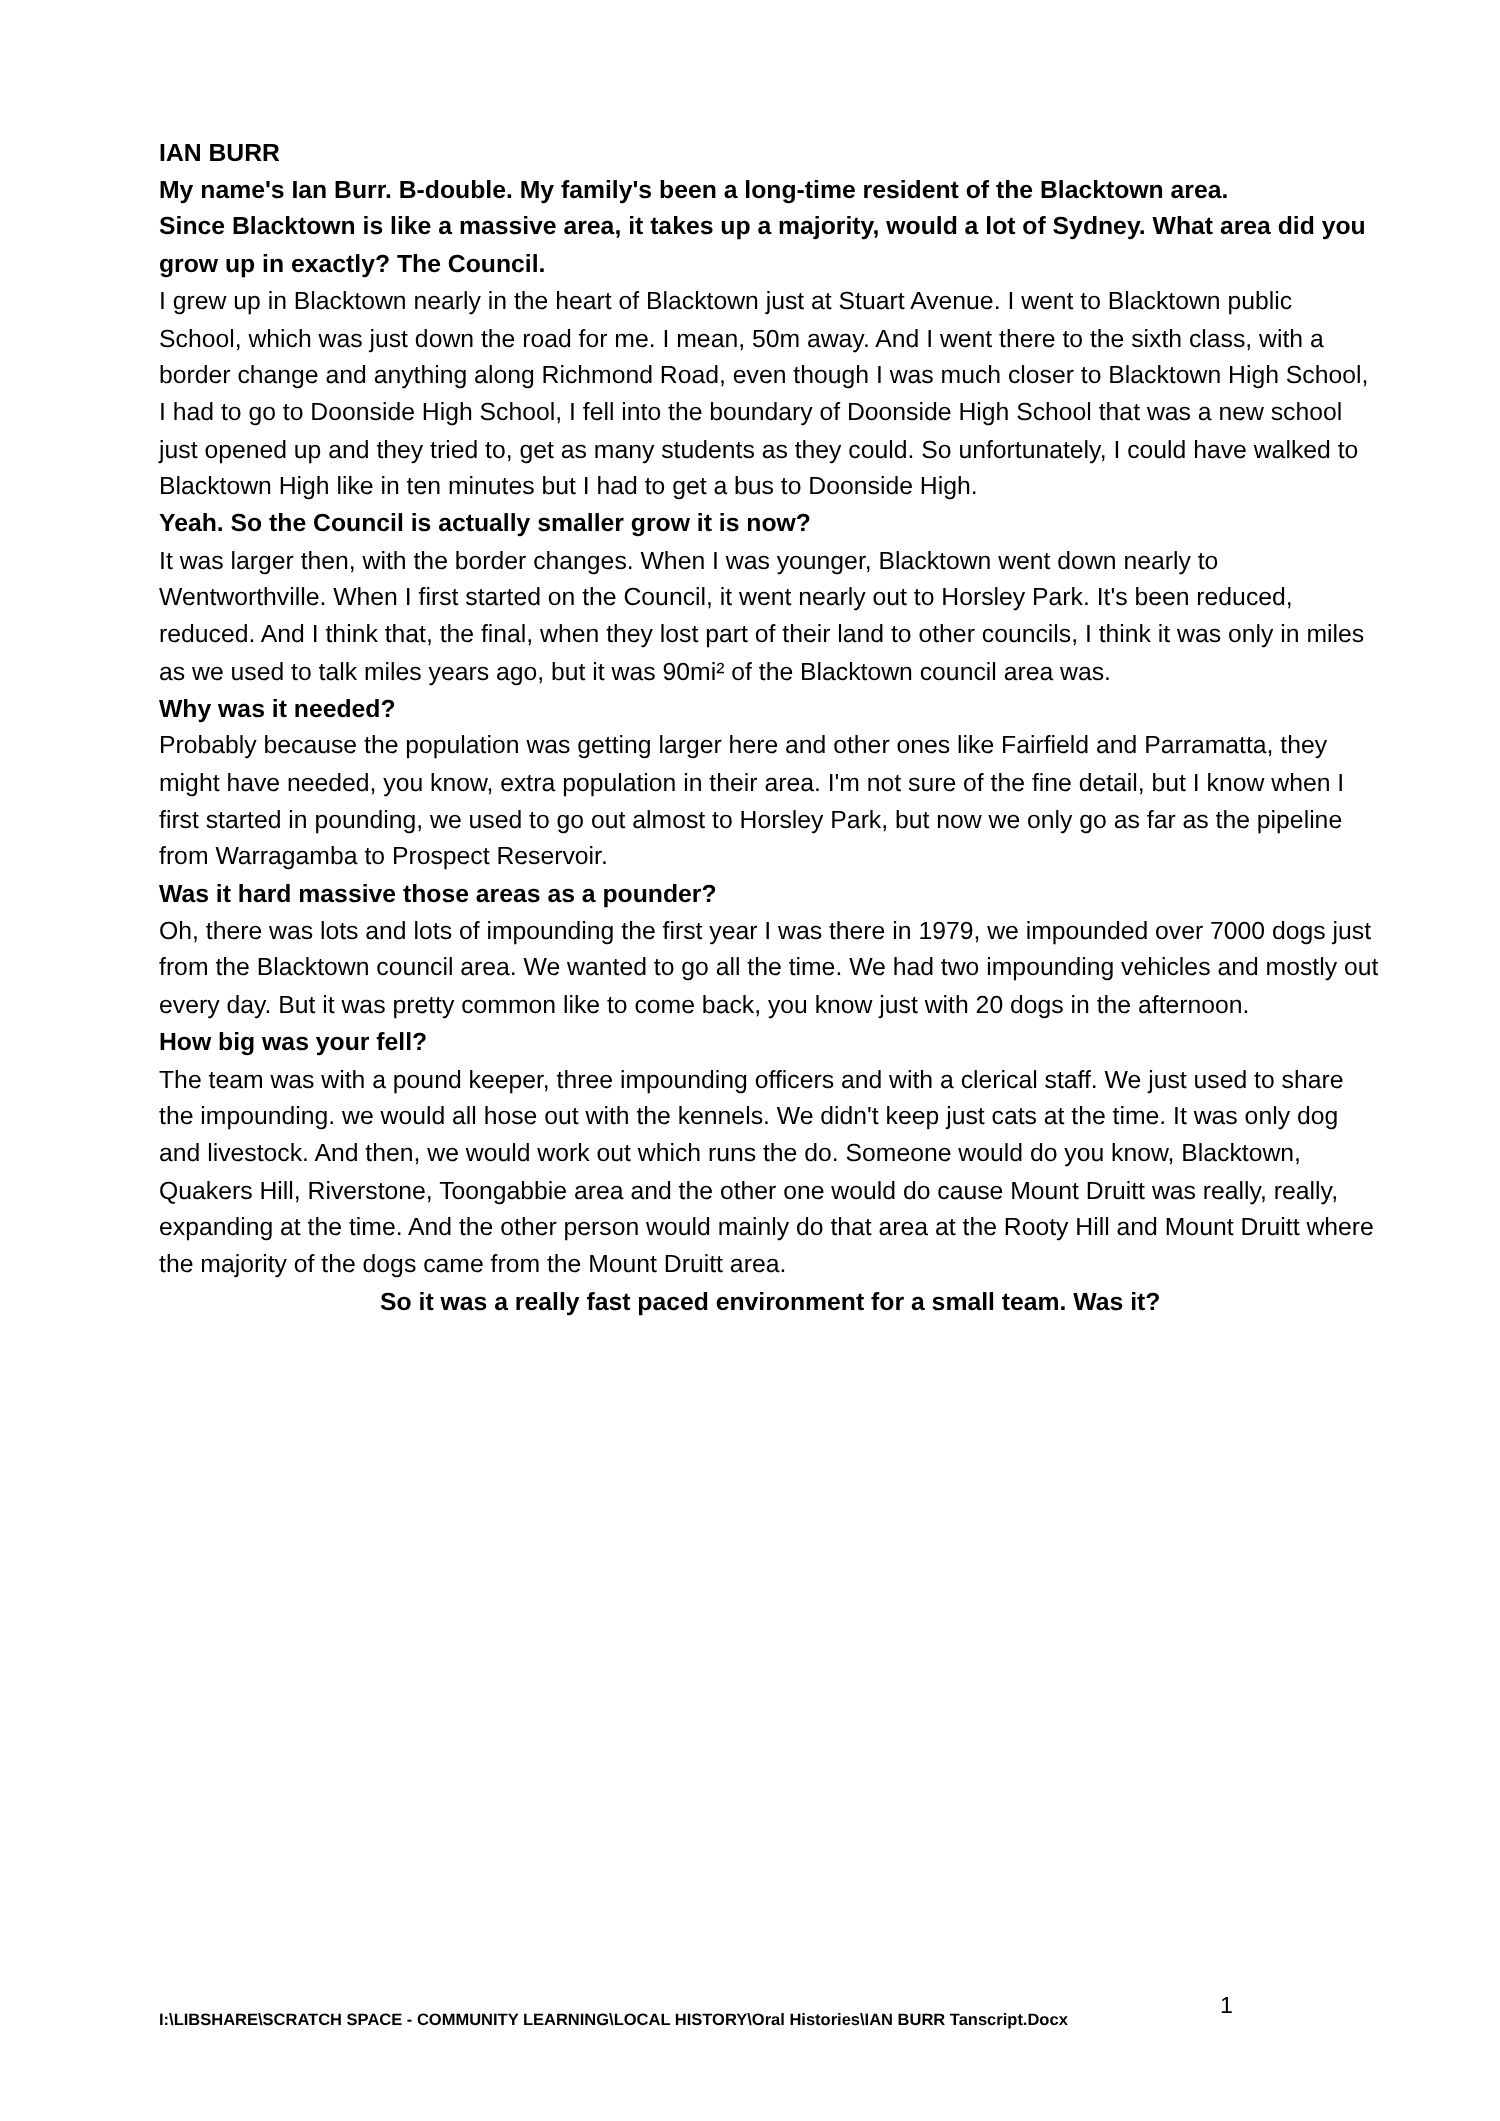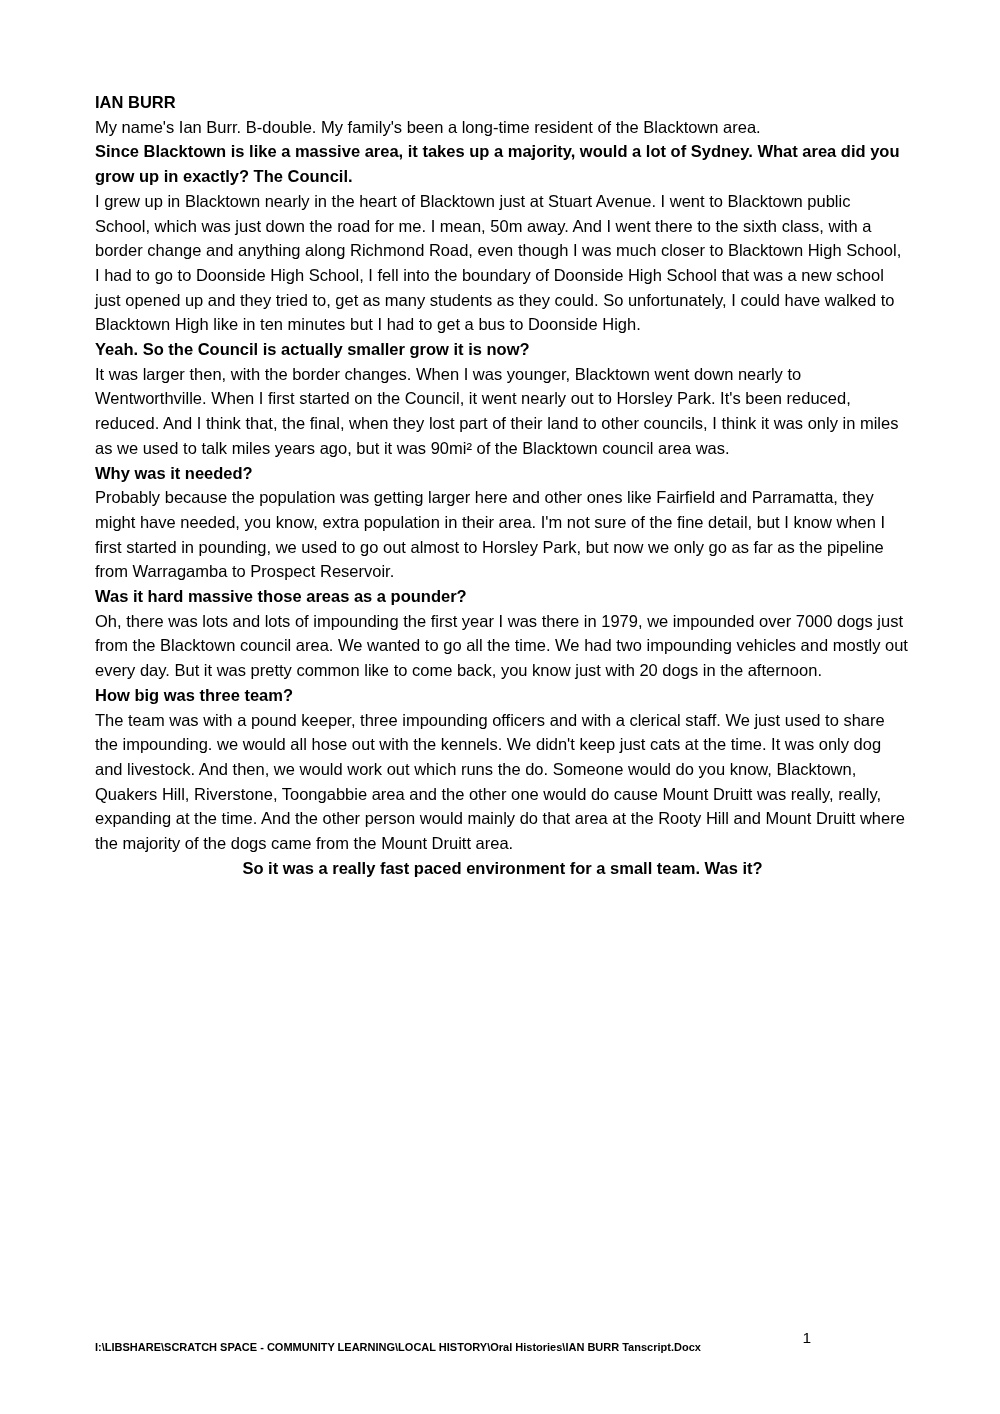--- a/index.html
+++ b/index.html
@@ -9,41 +9,41 @@
   }
   body {
     width: 1000px;
     height: 1414px;
     position: relative;
     font-family: "Liberation Sans", sans-serif;
     color: #000000;
   }
   .page {
     position: absolute;
-    left: 0; top: 0;
+    left: 11px; top: 0;
     width: 908px;
     height: 1414px;
     background: #ffffff;
     overflow: hidden;
   }
   .content {
     position: absolute;
     left: 95px;
     top: 90px;
     width: 815px;
     font-size: 16.5px;
     line-height: 24.7px;
   }
   .content p { margin: 0; }
   .speaker {
     font-weight: bold;
     margin-bottom: 10px;
   }
   .intro {
-    font-weight: normal;
+    font-weight: bold;
     margin-bottom: 46px;
   }
   .question {
     font-weight: bold;
     margin-bottom: 8px;
   }
   .answer {
     margin-bottom: 45px;
   }
   .section:last-child .question { margin-bottom: 0; text-align: center; }
@@ -89,21 +89,21 @@
       <p class="question">Why was it needed?</p>
       <p class="answer">Probably because the population was getting larger here and other ones like Fairfield and Parramatta, they might have needed, you know, extra population in their area. I'm not sure of the fine detail, but I know when I first started in pounding, we used to go out almost to Horsley Park, but now we only go as far as the pipeline from Warragamba to Prospect Reservoir.</p>
     </div>
 
     <div class="section">
       <p class="question">Was it hard massive those areas as a pounder?</p>
       <p class="answer">Oh, there was lots and lots of impounding the first year I was there in 1979, we impounded over 7000 dogs just from the Blacktown council area. We wanted to go all the time. We had two impounding vehicles and mostly out every day. But it was pretty common like to come back, you know just with 20 dogs in the afternoon.</p>
     </div>
 
     <div class="section">
-      <p class="question">How big was three team?</p>
+      <p class="question">How big was your fell?</p>
       <p class="answer">The team was with a pound keeper, three impounding officers and with a clerical staff. We just used to share the impounding. we would all hose out with the kennels. We didn't keep just cats at the time. It was only dog and livestock. And then, we would work out which runs the do. Someone would do you know, Blacktown, Quakers Hill, Riverstone, Toongabbie area and the other one would do cause Mount Druitt was really, really, expanding at the time. And the other person would mainly do that area at the Rooty Hill and Mount Druitt where the majority of the dogs came from the Mount Druitt area.</p>
     </div>
 
     <div class="section">
       <p class="question">So it was a really fast paced environment for a small team. Was it?</p>
     </div>
 
   </div>
 
   <div class="footer-path">I:\LIBSHARE\SCRATCH SPACE - COMMUNITY LEARNING\LOCAL HISTORY\Oral Histories\IAN BURR Tanscript.Docx</div>

